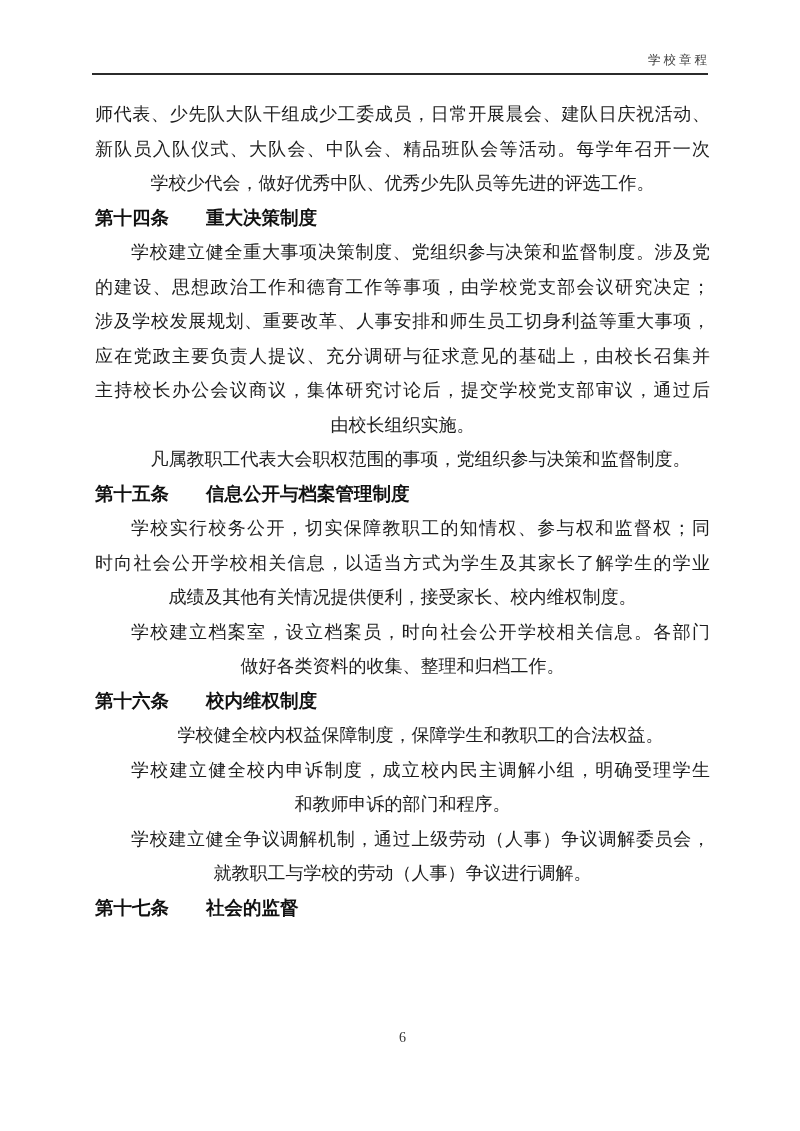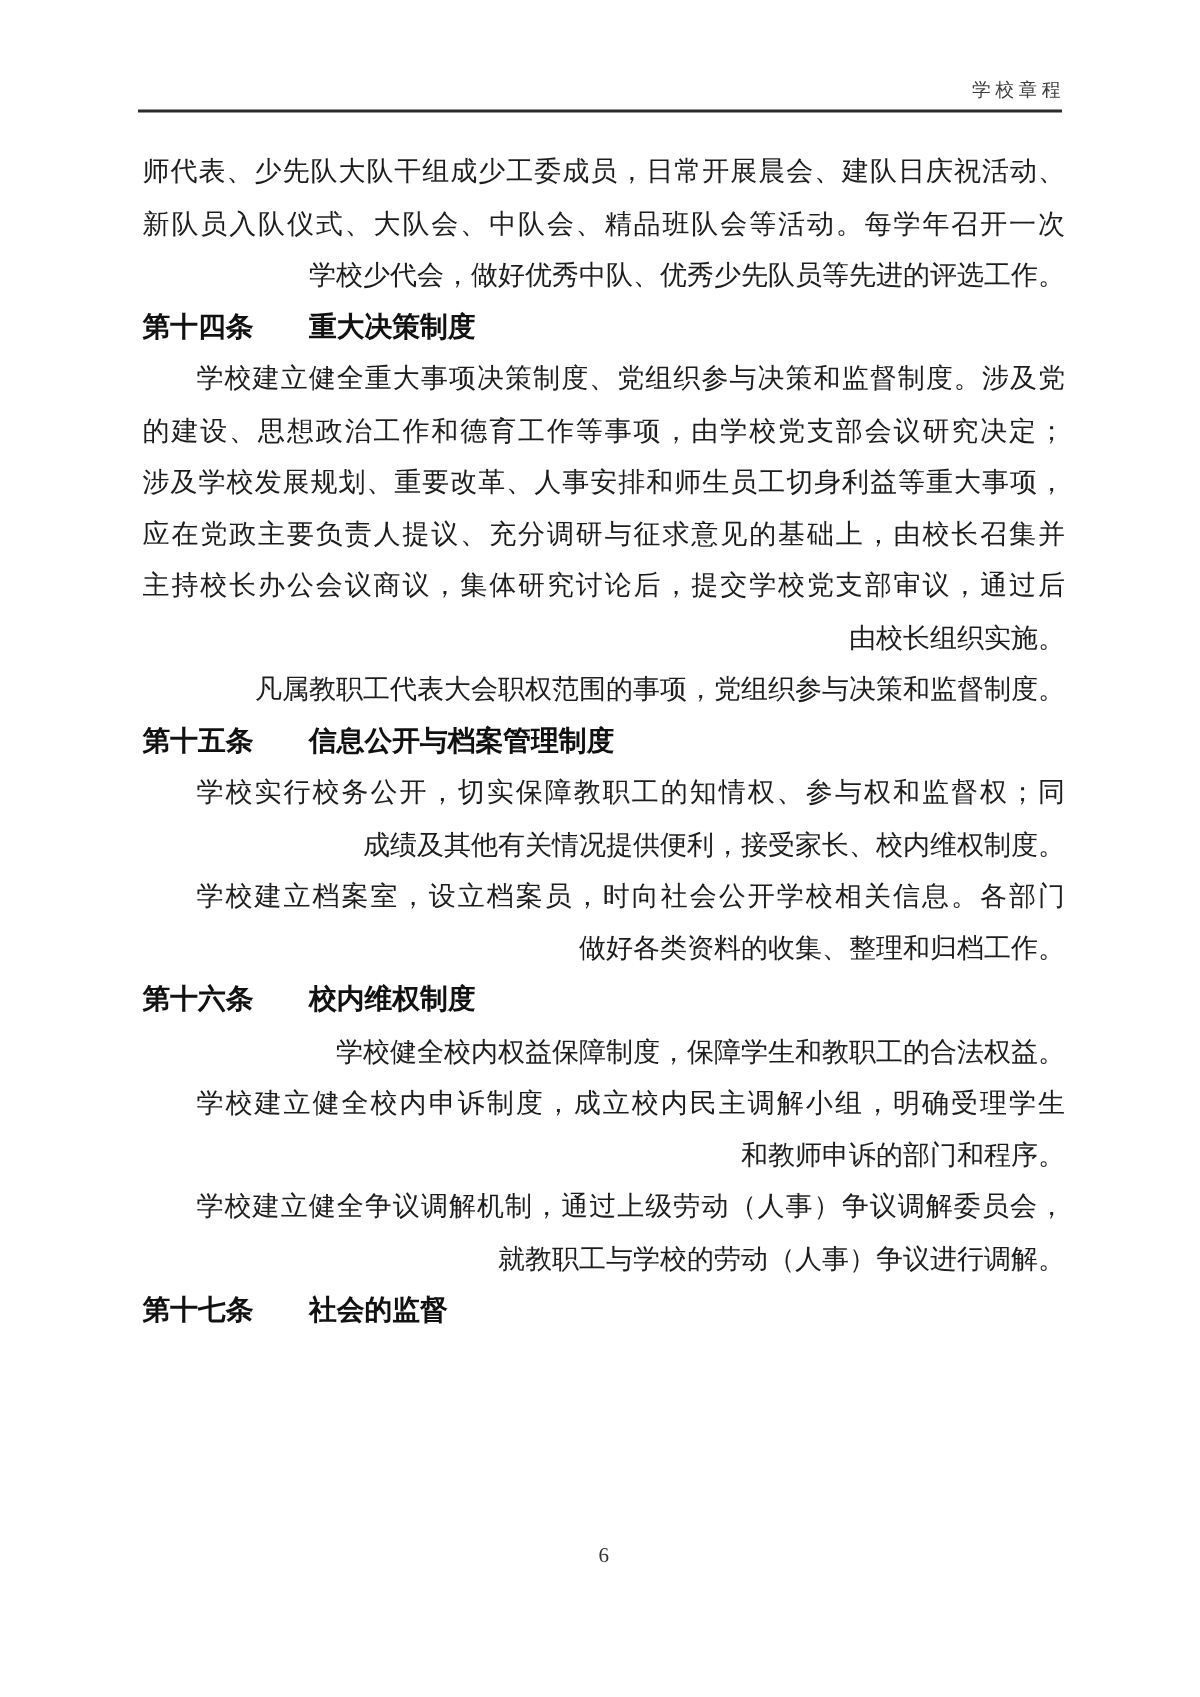--- a/index.html
+++ b/index.html
@@ -33,21 +33,21 @@
   .doc-body {
     position: absolute;
     top: 97px;
     left: 95px;
     width: 615px;
   }
   .line {
     font-size: 18px;
     line-height: 34.5px;
     height: 34.5px;
-    text-align: right;
+    text-align: center;
     overflow: hidden;
   }
   .line.fill {
     text-align: justify;
     text-align-last: justify;
     -moz-text-align-last: justify;
   }
   .line.indent { text-indent: 2em; }
   .heading {
     font-family: "Liberation Sans", "DejaVu Sans", sans-serif;
@@ -90,20 +90,21 @@
         <div class="line fill">应在党政主要负责人提议、充分调研与征求意见的基础上，由校长召集并</div>
         <div class="line fill">主持校长办公会议商议，集体研究讨论后，提交学校党支部审议，通过后</div>
         <div class="line">由校长组织实施。</div>
       </div>
       <div class="para">
         <div class="line indent">凡属教职工代表大会职权范围的事项，党组织参与决策和监督制度。</div>
       </div>
       <div class="heading"><span class="h-num">第十五条</span><span class="h-title">信息公开与档案管理制度</span></div>
       <div class="para">
         <div class="line fill indent">学校实行校务公开，切实保障教职工的知情权、参与权和监督权；同</div>
+        <div class="line fill">时向社会公开学校相关信息，以适当方式为学生及其家长了解学生的学业</div>
         <div class="line">成绩及其他有关情况提供便利，接受家长、校内维权制度。</div>
       </div>
       <div class="para">
         <div class="line fill indent">学校建立档案室，设立档案员，时向社会公开学校相关信息。各部门</div>
         <div class="line">做好各类资料的收集、整理和归档工作。</div>
       </div>
       <div class="heading"><span class="h-num">第十六条</span><span class="h-title">校内维权制度</span></div>
       <div class="para">
         <div class="line indent">学校健全校内权益保障制度，保障学生和教职工的合法权益。</div>
       </div>

